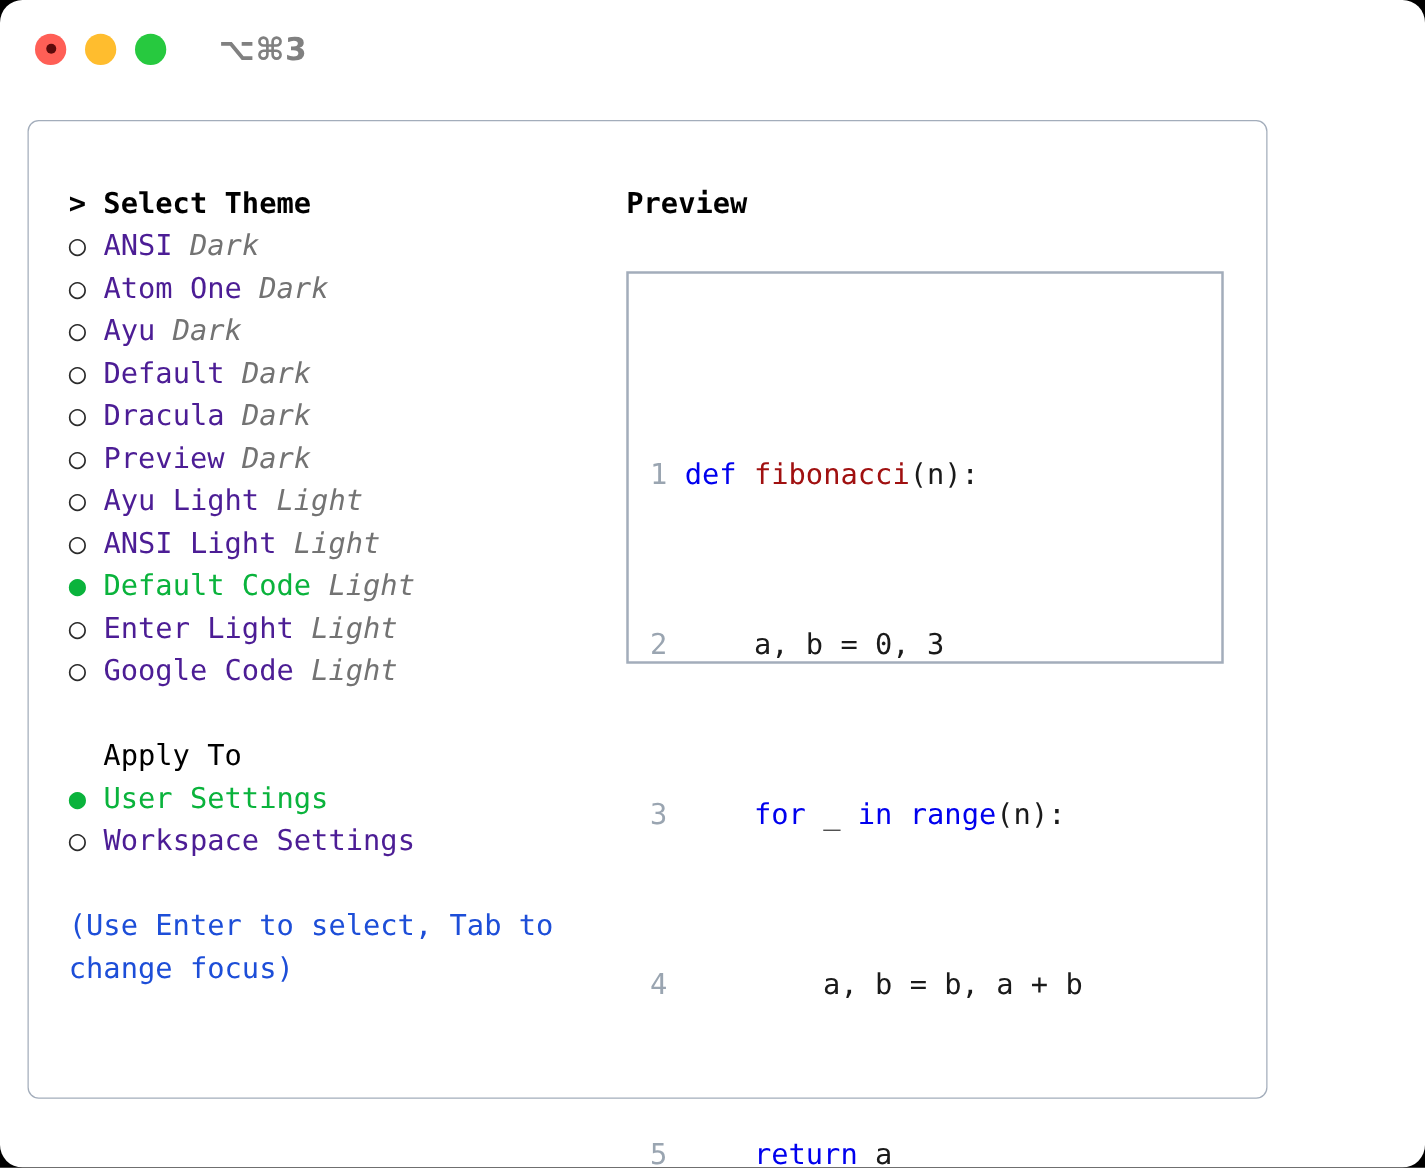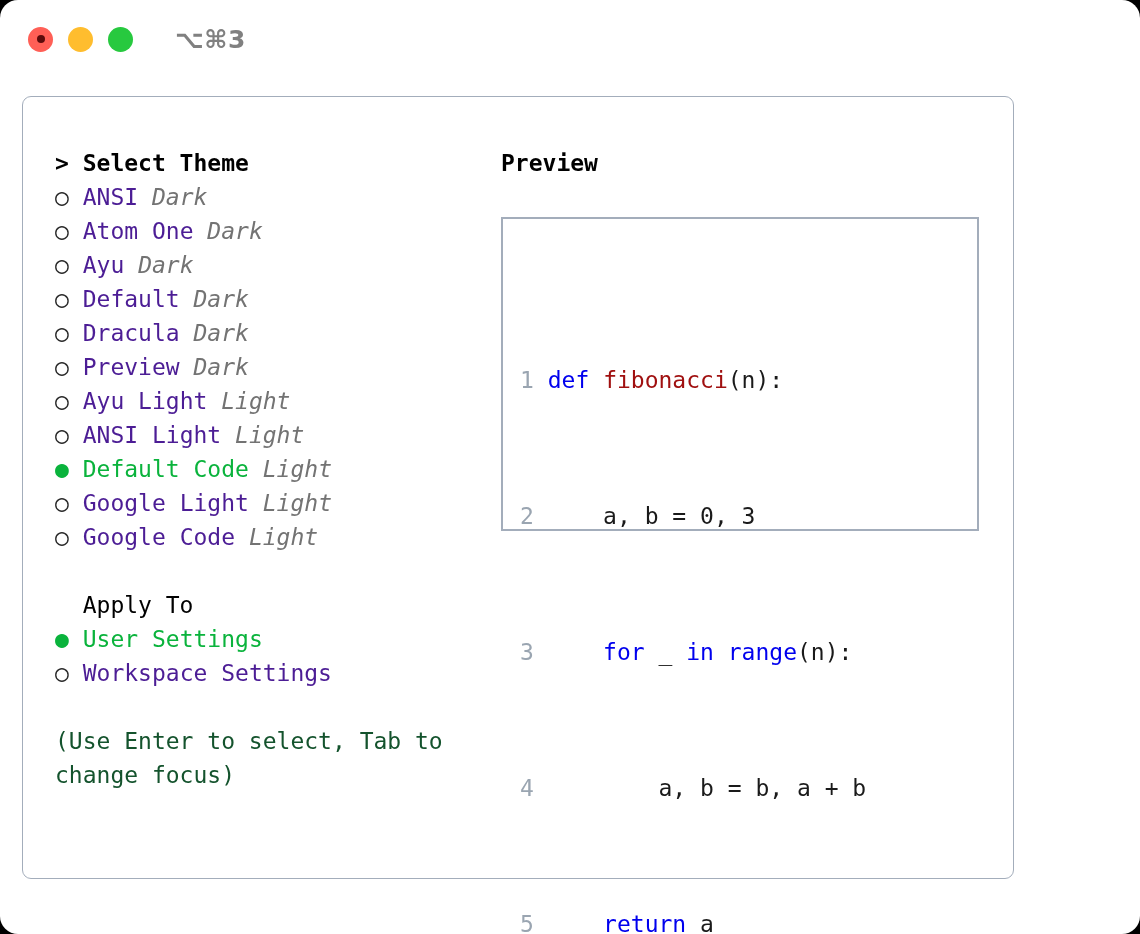--- a/index.html
+++ b/index.html
@@ -134,21 +134,21 @@
     color: #0ab33c;
   }
 
   .spacer-row {
     height: 34px;
   }
 
   .hint {
     font-size: 23px;
     line-height: 34px;
-    color: #14532d;
+    color: #1d4ed8;
     width: 410px;
     margin-top: 34px;
   }
 
   
   .preview-title {
     font-size: 23px;
     line-height: 34px;
     font-weight: bold;
     color: #000000;
@@ -211,21 +211,21 @@
         <div class="opt-row"><span class="marker">○</span><span class="pl"> </span><span class="label">Dracula</span><span class="pl"> </span><span class="tag">Dark</span></div>
 
         <div class="opt-row"><span class="marker">○</span><span class="pl"> </span><span class="label">Preview</span><span class="pl"> </span><span class="tag">Dark</span></div>
 
         <div class="opt-row"><span class="marker">○</span><span class="pl"> </span><span class="label">Ayu Light</span><span class="pl"> </span><span class="tag">Light</span></div>
 
         <div class="opt-row"><span class="marker">○</span><span class="pl"> </span><span class="label">ANSI Light</span><span class="pl"> </span><span class="tag">Light</span></div>
 
         <div class="opt-row selected"><span class="marker">●</span><span class="pl"> </span><span class="label">Default Code</span><span class="pl"> </span><span class="tag">Light</span></div>
 
-        <div class="opt-row"><span class="marker">○</span><span class="pl"> </span><span class="label">Google Light</span><span class="pl"> </span><span class="tag">Light</span></div>
+        <div class="opt-row"><span class="marker">○</span><span class="pl"> </span><span class="label">Enter Light</span><span class="pl"> </span><span class="tag">Light</span></div>
 
         <div class="opt-row"><span class="marker">○</span><span class="pl"> </span><span class="label">Google Code</span><span class="pl"> </span><span class="tag">Light</span></div>
 
 
         <div class="spacer-row"></div>
 
         <div class="section-title plain">  Apply To</div>
 
         <div class="opt-row selected"><span class="marker">●</span><span class="pl"> </span><span class="label">User Settings</span></div>
 

